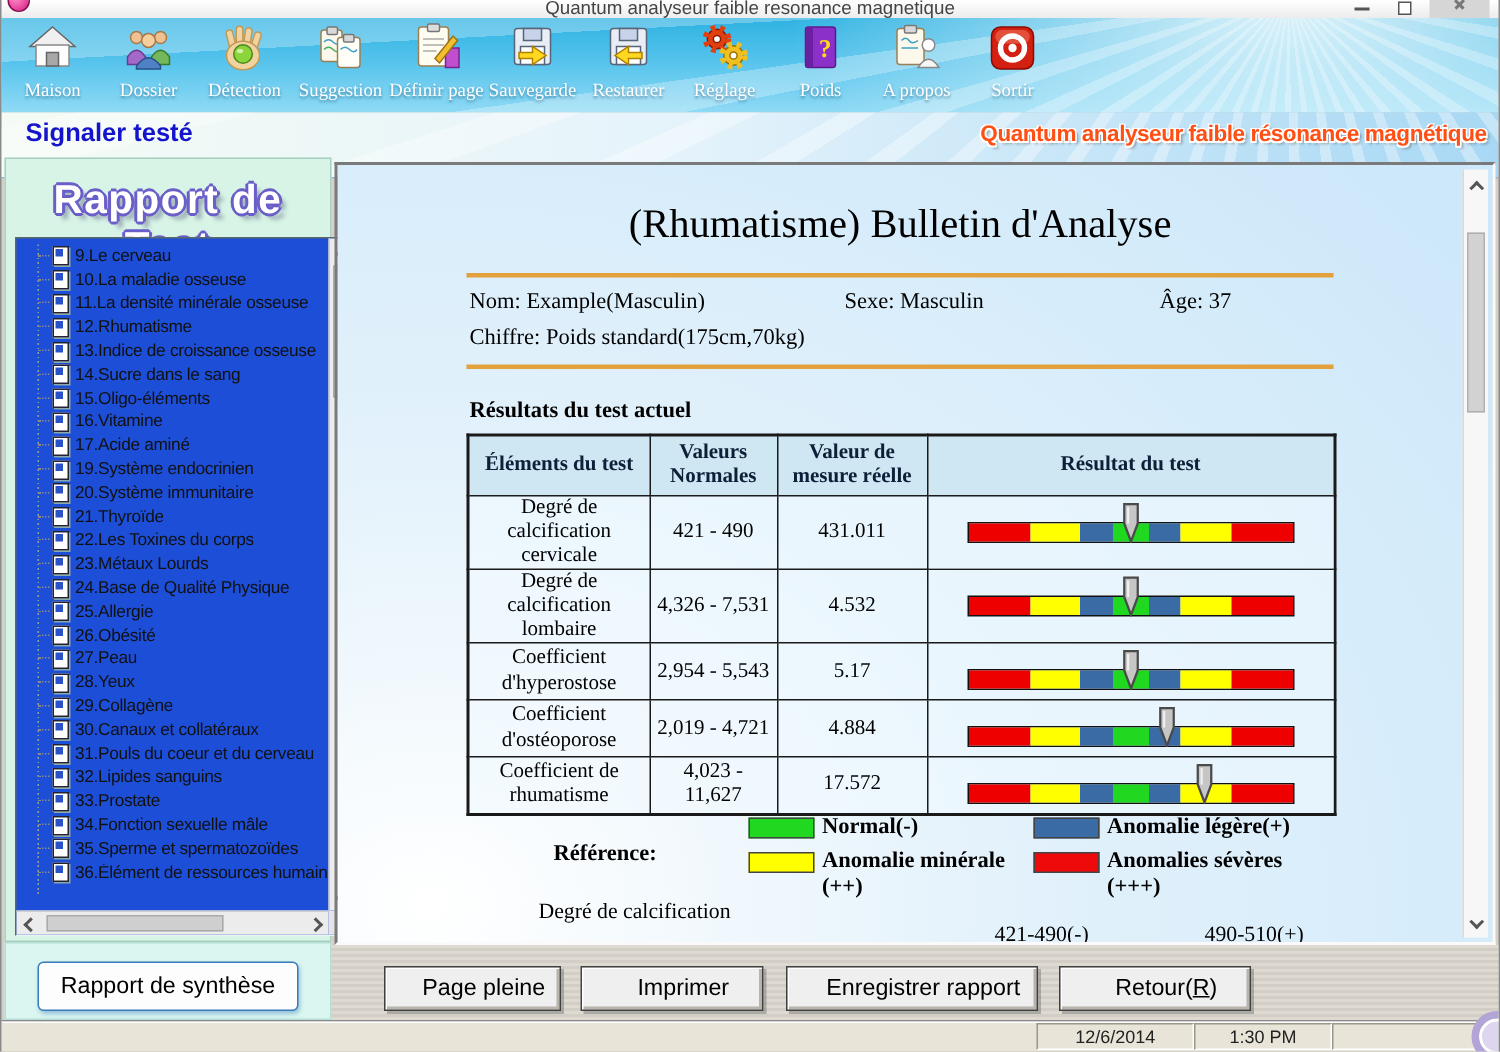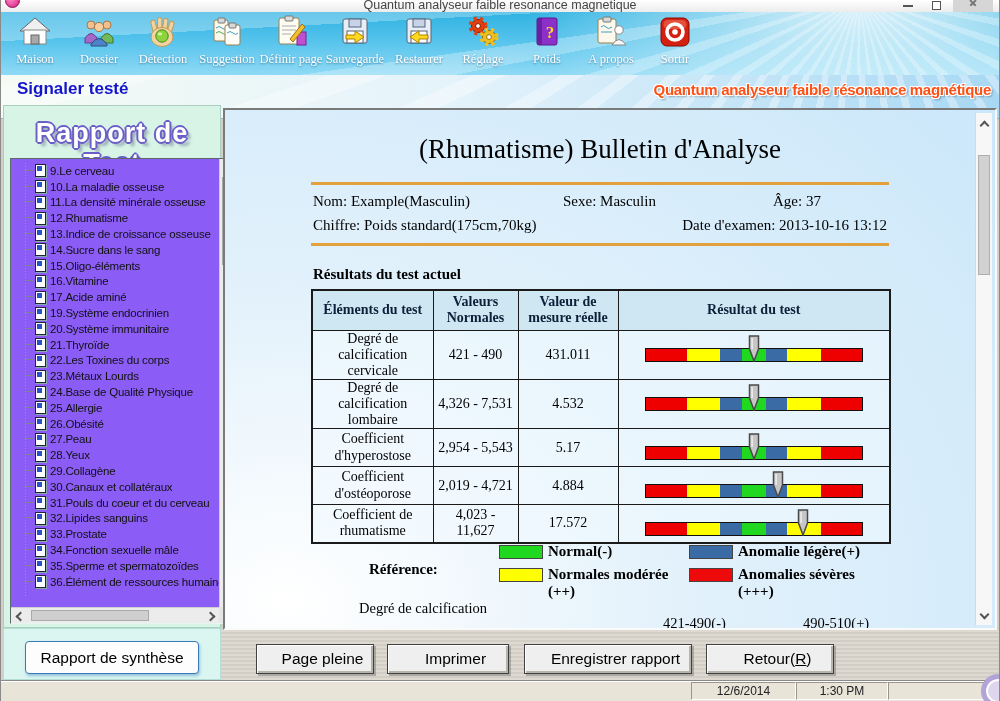--- a/index.html
+++ b/index.html
@@ -36,21 +36,21 @@
   .report-bar::after { content:""; position:absolute; inset:0;
     background:repeating-conic-gradient(from 150deg at 86% -400%, rgba(255,255,255,0) 0deg 4deg, rgba(255,255,255,.35) 4deg 6deg); }
   .signaler { position:absolute; left:16px; top:4px; font-size:17px; font-weight:bold; color:#1414cc; z-index:2; }
   .brand { position:absolute; right:8px; top:6px; font-size:15px; font-weight:bold; color:#ff4f14; z-index:2; letter-spacing:-0.3px;
     text-shadow:-1px -1px 0 #fff, 1px -1px 0 #fff, -1px 1px 0 #fff, 1px 1px 0 #fff, 2px 2px 2px rgba(0,0,0,.35); }
 
   
   .sidebar { position:absolute; left:2px; top:105px; width:218px; height:523px; background:#d7f4e6; border:1px solid #a8cfc0; }
   .sidebar-header { margin-top:12px; text-align:center; font-size:27px; font-weight:bold; color:#ffffff; letter-spacing:1px;
     text-shadow:-2px 0 #6a5ec8, 2px 0 #6a5ec8, 0 -2px #6a5ec8, 0 2px #6a5ec8, -1px -1px #6a5ec8, 1px 1px #6a5ec8, 1px -1px #6a5ec8, -1px 1px #6a5ec8, 4px 4px 3px rgba(80,80,120,.45); }
-  .tree-box { position:absolute; left:6px; top:52px; width:226px; height:466px; background:#8b5cf6; border:1px solid; border-color:#5a6a66 #e8f4ee #e8f4ee #5a6a66; }
+  .tree-box { position:absolute; left:6px; top:52px; width:226px; height:466px; background:#1d4ed8; border:1px solid; border-color:#5a6a66 #e8f4ee #e8f4ee #5a6a66; }
   .tree-list { position:absolute; left:0; top:0; right:16px; bottom:16px; overflow:hidden; padding-top:4px;
     background-image:repeating-linear-gradient(to bottom,#9a9a9a 0 1px, transparent 1px 3px);
     background-size:1px calc(100% - 14px); background-position:14px 4px; background-repeat:no-repeat; }
   .tree-item { display:flex; align-items:center; height:15.8px; cursor:pointer; }
   .tree-item::before { content:""; flex:none; width:8px; height:1px; border-top:1px dotted #8a8a8a; margin-left:14px; margin-right:2px; }
   .doc-icon { flex:none; width:11px; height:13px; background:#fff; border:1px solid #223; box-shadow:1px 1px 0 #8aa; position:relative; }
   .doc-icon::before { content:""; position:absolute; left:1px; top:1px; width:5px; height:5px; background:#2a52c8; }
   .tree-label { margin-left:4px; font-size:11.5px; color:#111; white-space:nowrap; overflow:hidden; letter-spacing:-0.2px; }
 
   
@@ -390,21 +390,20 @@
     <div class="report-content">
       <div class="rpt-title">(Rhumatisme) Bulletin d'Analyse</div>
       <div class="gold-rule rule1"></div>
       <div class="info-row row1">
         <span class="info-nom">Nom: Example(Masculin)</span>
         <span class="info-sexe">Sexe: Masculin</span>
         <span class="info-age">Âge: 37</span>
       </div>
       <div class="info-row row2">
         <span class="info-chiffre">Chiffre: Poids standard(175cm,70kg)</span>
-        <span class="info-date">Date d'examen: 2013-10-16 13:12</span>
       </div>
       <div class="gold-rule rule2"></div>
       <div class="section-title">Résultats du test actuel</div>
 
       <table class="results">
         <colgroup>
             <col class="col-el">
             <col class="col-no">
             <col class="col-me">
             <col class="col-bar">
@@ -522,21 +521,21 @@
       </table>
 
       <div class="legend" id="legend">
         <span class="legend-label">Référence:</span>
       <div class="lg-item">
             <span class="lg-swatch" style="background: rgb(31, 216, 31);"></span>
             <span class="lg-text">Normal(-)</span>
           </div>
           <div class="lg-item">
             <span class="lg-swatch" style="background: rgb(255, 255, 0);"></span>
-            <span class="lg-text">Normales modérée (++)</span>
+            <span class="lg-text">Anomalie minérale (++)</span>
           </div>
           <div class="lg-item">
             <span class="lg-swatch" style="background: rgb(58, 107, 165);"></span>
             <span class="lg-text">Anomalie légère(+)</span>
           </div>
           <div class="lg-item">
             <span class="lg-swatch" style="background: rgb(238, 10, 10);"></span>
             <span class="lg-text">Anomalies sévères (+++)</span>
           </div>
         </div>

